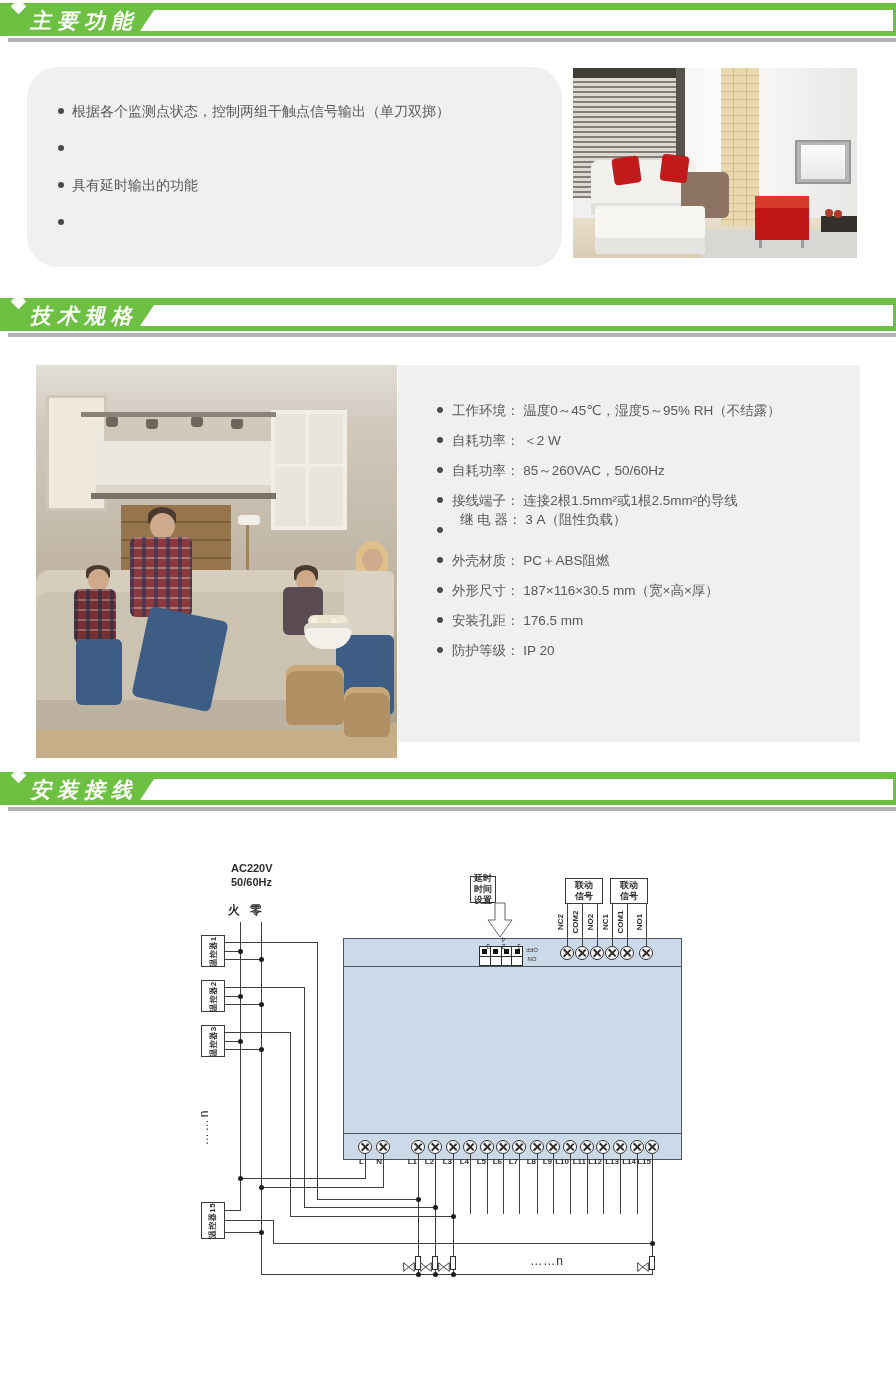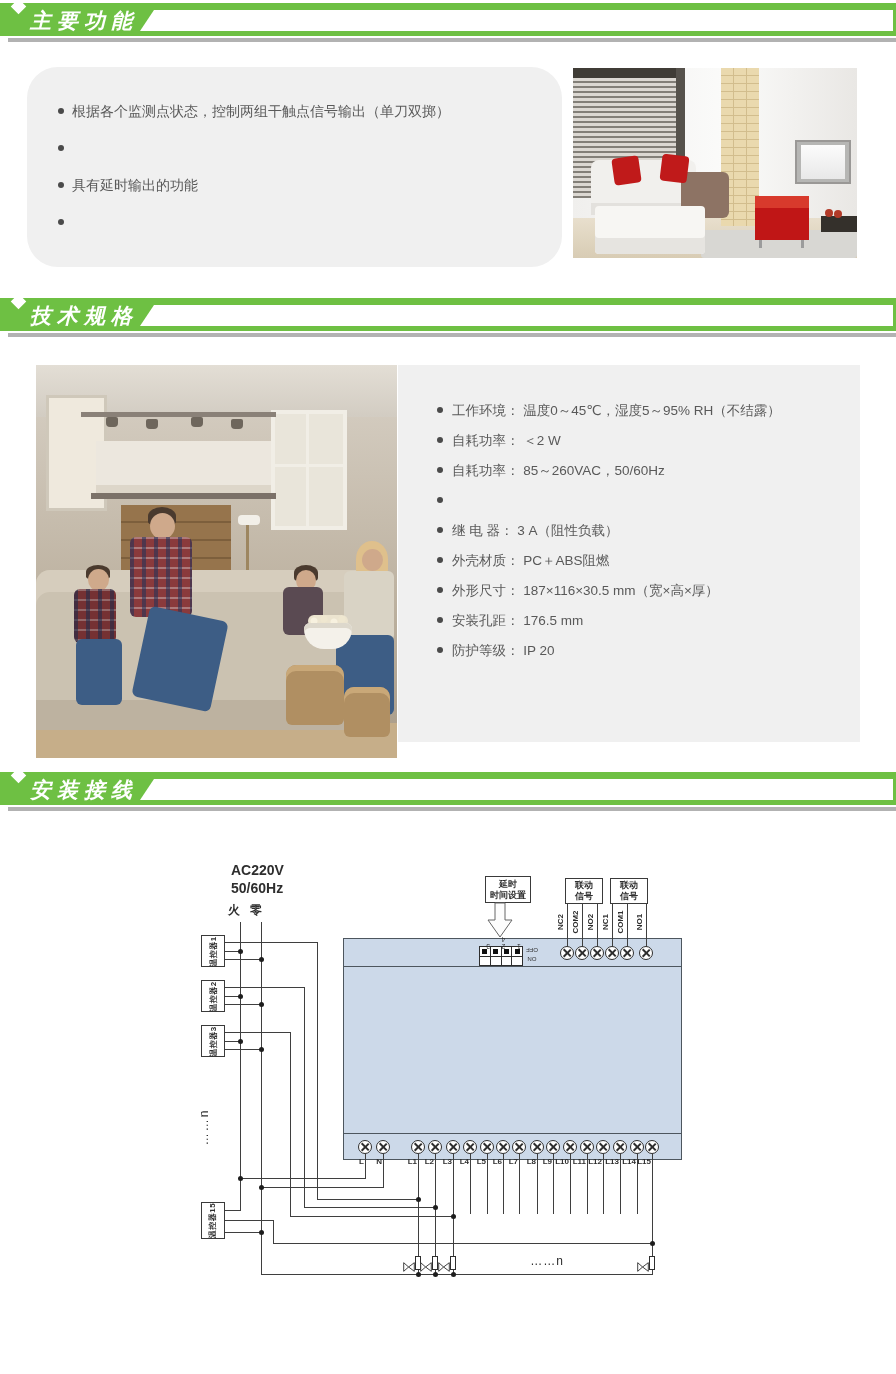--- a/index.html
+++ b/index.html
@@ -211,22 +211,23 @@
     <div class="p2-bowl"></div>
   </div>
   <div class="panel" id="panel-specs">
       <div class="dot" style="left: 39px; top: 42px;"></div>
       <div class="spec-item" style="top: 37px;"><span>工作环境：</span><span> 温度0～45℃，湿度5～95% RH（不结露）</span></div>
       <div class="dot" style="left: 39px; top: 72px;"></div>
       <div class="spec-item" style="top: 67px;"><span>自耗功率：</span><span> ＜2 W</span></div>
       <div class="dot" style="left: 39px; top: 102px;"></div>
       <div class="spec-item" style="top: 97px;"><span>自耗功率：</span><span> 85～260VAC，50/60Hz</span></div>
       <div class="dot" style="left: 39px; top: 132px;"></div>
+      <div class="spec-item" style="top: 127px;"><span>接线端子：</span><span> 连接2根1.5mm²或1根2.5mm²的导线</span></div>
       <div class="dot" style="left: 39px; top: 162px;"></div>
-      <div class="spec-item" style="top: 157px;"><span>继 电 器：</span><span> 3 A（阻性负载）</span></div>
+      <div class="spec-item" style="top: 146px; margin-left: 8px;"><span>继 电 器：</span><span> 3 A（阻性负载）</span></div>
       <div class="dot" style="left: 39px; top: 192px;"></div>
       <div class="spec-item" style="top: 187px;"><span>外壳材质：</span><span> PC＋ABS阻燃</span></div>
       <div class="dot" style="left: 39px; top: 222px;"></div>
       <div class="spec-item" style="top: 217px;"><span>外形尺寸：</span><span> 187×116×30.5 mm（宽×高×厚）</span></div>
       <div class="dot" style="left: 39px; top: 252px;"></div>
       <div class="spec-item" style="top: 247px;"><span>安装孔距：</span><span> 176.5 mm</span></div>
       <div class="dot" style="left: 39px; top: 282px;"></div>
       <div class="spec-item" style="top: 277px;"><span>防护等级：</span><span> IP 20</span></div>
     </div>
 
@@ -236,28 +237,28 @@
     <div class="hdr-shadow" style="background: rgb(178, 178, 178);"></div>
     <div class="hdr-diamond"></div>
     <div class="hdr-title">安装接线</div>
   </div>
 
   <div id="diagram">
     <div class="device"></div>
     <div class="dev-div" style="top:126px"></div>
     <div class="dev-div" style="top:293px"></div>
 
-    <div class="lbl" style="left:231px;top:22px;font-size:14px;font-weight:bold;line-height:1.25">
+    <div class="lbl" style="left:231px;top:22px;font-size:11px;font-weight:bold;line-height:1.25">
       <div>AC220V</div>
       <div>50/60Hz</div>
     </div>
     <div class="lbl" style="left:228px;top:62px;font-size:12px;font-weight:bold">火</div>
     <div class="lbl" style="left:250px;top:62px;font-size:12px;font-weight:bold">零</div>
 
-    <div class="dgm-box" style="left:485px;top:36px;width:46px;height:27px;font-size:9px;font-weight:bold;line-height:1.2">
+    <div class="dgm-box" style="left:470px;top:36px;width:26px;height:27px;font-size:9px;font-weight:bold;line-height:1.2">
       <div>
           <div>延时</div>
            <div>时间设置</div>
         </div>
     </div>
     <svg style="position:absolute;left:484px;top:62px" width="32" height="37">
       <polygon points="11,1 21,1 21,18 28,18 16,35 4,18 11,18" fill="#fdfdfd" stroke="#666" stroke-width="1"></polygon>
     </svg>
 
     <div class="dgm-box" style="left:565px;top:38px;width:38px;height:26px;font-size:9px;font-weight:bold;line-height:1.2">

